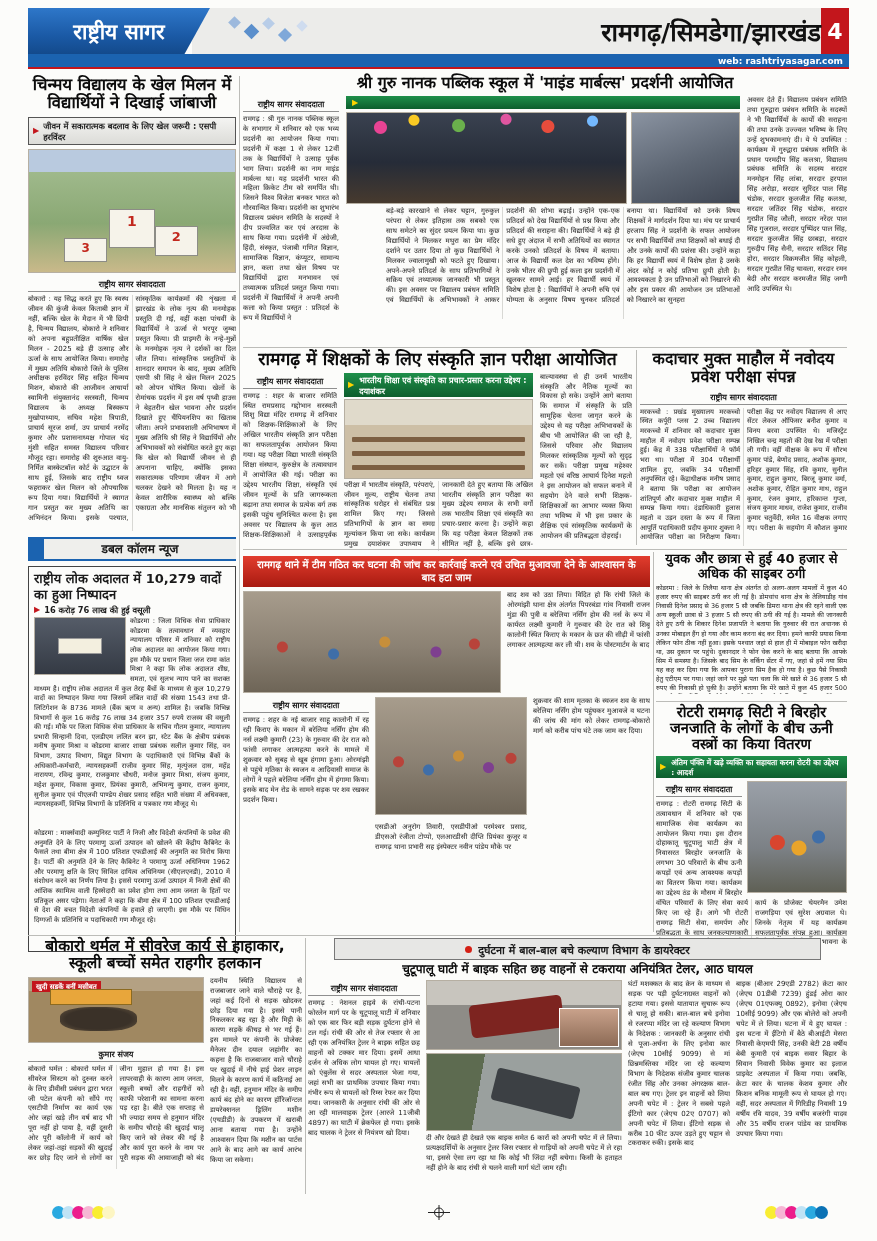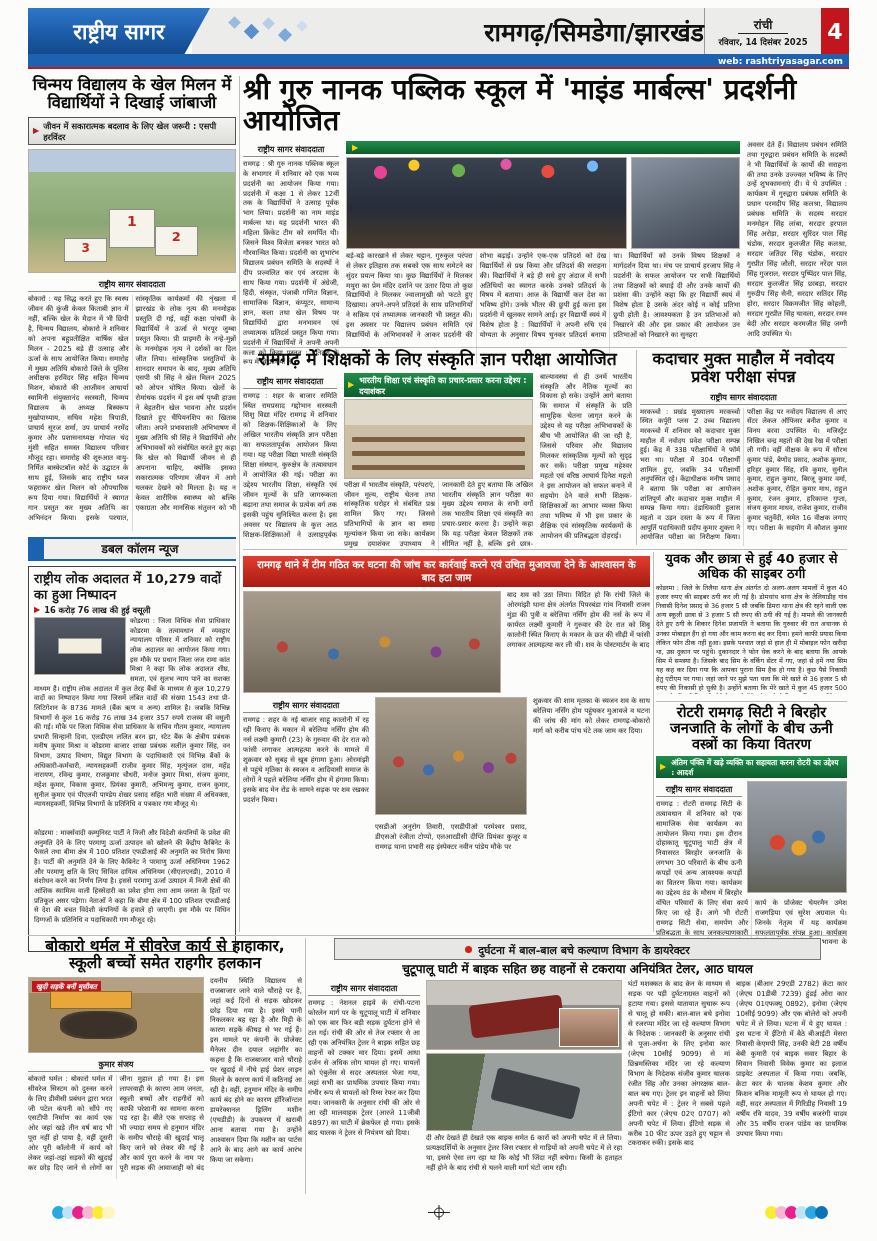--- a/index.html
+++ b/index.html
@@ -20,21 +20,21 @@
   .date{font-size:8.5px;font-weight:bold;margin-top:2px;}
   .page-no{width:28px;background:#c3161c;color:#fff;font-size:22px;font-weight:bold;display:flex;align-items:center;justify-content:center;}
   .webbar{position:absolute;left:28px;right:28px;top:54px;height:13px;background:#1b63b0;color:#fff;
     font-size:9px;font-weight:bold;display:flex;align-items:center;justify-content:flex-end;padding-right:6px;box-sizing:border-box;}
   .redline{position:absolute;left:28px;right:28px;top:67px;height:2px;background:#c3161c;}
   
   .hl{font-weight:bold;line-height:1.12;margin:0;color:#0c0c0c;}
   .byline{font-size:8px;font-weight:bold;text-align:center;padding:2px 0;border-bottom:1px solid #8f8f8f;margin-bottom:3px;}
   .bt{font-size:7px;line-height:1.42;text-align:justify;overflow:hidden;color:#232323;}
   .c2{column-count:2;column-gap:7px;column-rule:1px solid #d8d8d4;}
-  .c3{column-count:3;column-gap:7px;column-rule:1px solid #d8d8d4;}
+  .c3{column-count:3;column-gap:7px;column-rule:1px solid #d8d8d4;margin-left:40px;}
   .gbar{background:linear-gradient(180deg,#1f8f4a,#0d5e2d);color:#fff;font-weight:bold;display:flex;align-items:center;gap:5px;padding:2px 6px;}
   .marker{color:#ffd400;font-size:8px;}
   .rbar{background:linear-gradient(180deg,#e23d2e,#a81a10);color:#fff;font-weight:bold;text-align:center;padding:3px 6px;line-height:1.25;}
   .subbox{border:1px solid #555;background:linear-gradient(180deg,#f4f4f2,#dcdcd8);display:flex;align-items:center;gap:4px;
     font-size:8.3px;font-weight:bold;padding:2px 4px;color:#222;}
   .subbox .tri{color:#c3161c;font-size:8px;}
   .kicker{background:#e7e7e5;border:1px solid #777;display:flex;align-items:center;justify-content:center;gap:6px;
     font-weight:bold;font-size:11px;height:20px;}
   .kdot{width:7px;height:7px;border-radius:50%;background:#d42015;}
   .dcn-bar{display:flex;align-items:stretch;height:20px;margin-top:6px;border-top:2px solid #1b63b0;border-bottom:2px solid #1b63b0;}
@@ -102,24 +102,20 @@
     <div class="mast-mid">
       <div class="deco">
         <span class="diamond" style="left:4px;top:4px;width:9px;height:9px;background:#9db9dd;"></span>
         <span class="diamond" style="left:20px;top:12px;width:11px;height:11px;background:#5b8fcc;"></span>
         <span class="diamond" style="left:38px;top:5px;width:9px;height:9px;background:#b8cde8;"></span>
         <span class="diamond" style="left:54px;top:16px;width:10px;height:10px;background:#7fa8d9;"></span>
         <span class="diamond" style="left:72px;top:8px;width:8px;height:8px;background:#cfdcef;"></span>
       </div>
       <div class="edition">रामगढ़/सिमडेगा/झारखंड</div>
     </div>
-    <div class="city-date">
-      <div class="city">रांची</div>
-      <div class="date">रविवार, 14 दिसंबर 2025</div>
-    </div>
     <div class="page-no">4</div>
   </header>
   <div class="webbar">
     <span>web: rashtriyasagar.com</span>
   </div>
   <div class="redline"></div>
 
   <section class="abs" style="left:28px;top:76px;width:208px;height:858px;">
     <h2 class="hl" style="font-size:16.5px;text-align:center;">चिन्मय विद्यालय के खेल मिलन में विद्यार्थियों ने दिखाई जांबाजी</h2>
     <div class="subbox" style="margin-top:4px;">
@@ -148,21 +144,21 @@
       <div class="bt" style="font-size:6.8px;height:210px;">
         <div class="ph ph-cheque fl" style="width:92px;height:58px;">
           <div class="cheque"></div>
         </div><span>कोडरमा : जिला विधिक सेवा प्राधिकार कोडरमा के तत्वावधान में व्यवहार न्यायालय परिसर में शनिवार को राष्ट्रीय लोक अदालत का आयोजन किया गया। इस मौके पर प्रधान जिला जज रामा कांत मिश्रा ने कहा कि लोक अदालत शीघ्र, समता, एवं सुलभ न्याय पाने का सशक्त माध्यम है। राष्ट्रीय लोक अदालत में कुल तेरह बैंचों के माध्यम से कुल 10,279 वादों का निष्पादन किया गया जिसमें लंबित वादों की संख्या 1543 तथा प्री-लिटिगेशन के 8736 मामले (बैंक ऋण व अन्य) शामिल है। जबकि विभिन्न विभागों से कुल 16 करोड़ 76 लाख 34 हजार 357 रुपये राजस्व की वसूली की गई। मौके पर जिला विधिक सेवा प्राधिकार के सचिव गौतम कुमार, न्यायालय प्रभारी सिन्हानी दिवा, एलडीएम ललित बरन झा, स्टेट बैंक के क्षेत्रीय प्रबंधक मनीष कुमार मिश्रा व कोडरमा बाजार शाखा प्रबंधक सलील कुमार सिंह, वन विभाग, उत्पाद विभाग, विद्युत विभाग के पदाधिकारी एवं विभिन्न बैंकों के अधिकारी-कर्मचारी, न्यायसहकर्मी राजीव कुमार सिंह, मृत्युंजल दास, महेंद्र नारायण, रविन्द्र कुमार, राजकुमार चौधरी, मनोज कुमार मिश्रा, संजय कुमार, महेश कुमार, विकास कुमार, प्रियंका कुमारी, अभिमन्यु कुमार, राजन कुमार, सुनील कुमार एवं पीएलवी पाण्डेय शेखर प्रसाद सहित भारी संख्या में अधिवक्ता, न्यायसहकर्मी, विभिन्न विभागों के प्रतिनिधि व पत्रकार गण मौजूद थे।</span>
       </div>
       <div class="bt" style="font-size:6.8px;height:118px;margin-top:2px;">कोडरमा : मार्क्सवादी कम्युनिस्ट पार्टी ने निजी और विदेशी कंपनियों के प्रवेश की अनुमति देने के लिए परमाणु ऊर्जा उत्पादन को खोलने की केंद्रीय कैबिनेट के फैसले तथा बीमा क्षेत्र में 100 प्रतिशत एफडीआई की अनुमति का विरोध किया है। पार्टी की अनुमति देने के लिए कैबिनेट ने परमाणु ऊर्जा अधिनियम 1962 और परमाणु क्षति के लिए सिविल दायित्व अधिनियम (सीएलएनडी), 2010 में संशोधन करने का निर्णय लिया है। इससे परमाणु ऊर्जा उत्पादन में निजी क्षेत्रों की आंशिक स्वामित्व वाली हिस्सेदारी का प्रवेश होगा तथा आम जनता के हितों पर प्रतिकूल असर पड़ेगा। नेताओं ने कहा कि बीमा क्षेत्र में 100 प्रतिशत एफडीआई से देश की बचत विदेशी कंपनियों के हवाले हो जाएगी। इस मौके पर विधिन दिग्गजों के प्रतिनिधि व पदाधिकारी गण मौजूद रहे।</div>
     </div>
   </section>
 
   <section class="abs" style="left:243px;top:74px;width:604px;height:270px;">
-    <h1 class="hl" style="font-size:28px;text-align:left;">श्री गुरु नानक पब्लिक स्कूल में 'माइंड मार्बल्स' प्रदर्शनी आयोजित</h1>
+    <h1 class="hl" style="font-size:16px;text-align:center;">श्री गुरु नानक पब्लिक स्कूल में 'माइंड मार्बल्स' प्रदर्शनी आयोजित</h1>
     <div style="display:flex;gap:7px;margin-top:4px;">
       <div style="width:96px;flex:none;">
         <div class="byline">राष्ट्रीय सागर संवाददाता</div>
         <div class="bt" style="height:206px;">रामगढ़ : श्री गुरु नानक पब्लिक स्कूल के सभागार में शनिवार को एक भव्य प्रदर्शनी का आयोजन किया गया। प्रदर्शनी में कक्षा 1 से लेकर 12वीं तक के विद्यार्थियों ने उत्साह पूर्वक भाग लिया। प्रदर्शनी का नाम माइंड मार्बल्स था। यह प्रदर्शनी भारत की महिला क्रिकेट टीम को समर्पित थी। जिसने विश्व विजेता बनकर भारत को गौरवान्वित किया। प्रदर्शनी का शुभारंभ विद्यालय प्रबंधन समिति के सदस्यों ने दीप प्रज्वलित कर एवं अरदास के साथ किया गया। प्रदर्शनी में अंग्रेजी, हिंदी, संस्कृत, पंजाबी गणित विज्ञान, सामाजिक विज्ञान, कंप्यूटर, सामान्य ज्ञान, कला तथा खेल विषय पर विद्यार्थियों द्वारा मनभावन एवं तथ्यात्मक प्रतिदर्श प्रस्तुत किया गया। प्रदर्शनी में विद्यार्थियों ने अपनी अपनी कला को किया प्रस्तुत : प्रतिदर्श के रूप में विद्यार्थियों ने</div>
       </div>
       <div style="flex:1;min-width:0;">
         <div class="gbar" style="font-size:10px;">
           <span class="marker">▶</span>
         </div>
         <div style="display:flex;gap:4px;margin-top:3px;">
@@ -245,21 +241,21 @@
       </div>
       <div class="ph ph-rotary" style="flex:1;height:112px;"></div>
     </div>
     <div class="bt c2" style="height:56px;margin-top:3px;">वंचित परिवारों के लिए सेवा कार्य किए जा रहे हैं। आगे भी रोटरी रामगढ़ सिटी सेवा, समर्पण और प्रतिबद्धता के साथ जनकल्याणकारी योजनाएं चलाता रहेगा। इस सेवा कार्य के प्रोजेक्ट चेयरमैन उमेश राजगड़िया एवं सुरेश अग्रवाल थे। जिनके नेतृत्व में यह कार्यक्रम सफलतापूर्वक संपन्न हुआ। कार्यक्रम में रोटरी सदस्यों ने सेवा भावना के साथ सक्रिय सहभागिता निभाई। कार्यक्रम में विकास अग्रवाल, दीपक खंडेलवाल, प्रकाश अग्रवाल, कृष्णा बंसल, अजय अग्रवाल एवं यश अग्रवाल उपस्थित थे।</div>
   </section>
 
   <section class="abs" style="left:28px;top:938px;width:274px;height:258px;">
     <h2 class="hl" style="font-size:15.5px;text-align:center;">बोकारो थर्मल में सीवरेज कार्य से हाहाकार, स्कूली बच्चों समेत राहगीर हलकान</h2>
     <div style="display:flex;gap:6px;margin-top:4px;height:212px;">
       <div style="width:176px;flex:none;">
-        <div class="ph ph-road" style="height:76px;font-style:italic;">
+        <div class="ph ph-road" style="height:66px;">
           <div class="chip">खुदी सड़कें बनीं मुसीबत</div>
           <div class="sign"></div>
           <div class="pit"></div>
         </div>
         <div class="byline" style="margin-top:3px;">कुमार संजय</div>
         <div class="bt c2" style="height:104px;">बोकारो थर्मल : बोकारो थर्मल में सीवरेज सिस्टम को दुरुस्त करने के लिए डीवीसी प्रबंधन द्वारा भरत जी पटेल कंपनी को सौंपे गए एसटीपी निर्माण का कार्य एक ओर जहां खड़े तीन वर्ष बाद भी पूरा नहीं हो पाया है, वहीं दूसरी ओर पूरी कॉलोनी में कार्य को लेकर जहां-तहां सड़कों की खुदाई कर छोड़ दिए जाने से लोगों का जीना मुहाल हो गया है। इस लापरवाही के कारण आम जनता, स्कूली बच्चों और राहगीरों को काफी परेशानी का सामना करना पड़ रहा है। बीते एक सप्ताह से भी ज्यादा समय से हनुमान मंदिर के समीप चौराहे की खुदाई चालू किए जाने को लेकर की गई है और कार्य पूरा करने के नाम पर पूरी सड़क की आवाजाही को बंद कर दिया गया है। सड़क बंद होने से लोगों को मार्केट, हनुमान मंदिर, रेलवे स्टेशन, सब्जी मार्केट, बैंक एवं थाना जैसे आवश्यक स्थानों पर जाने में काफी दिक्कतों का सामना करना पड़ रहा है। इसी प्रकार की</div>
       </div>
       <div class="bt" style="flex:1;height:212px;">दयनीय स्थिति विद्यालय से राजबाजार जाने वाले चौराहे पर है, जहां कई दिनों से सड़क खोदकर छोड़ दिया गया है। इससे पानी निकलकर बह रहा है और मिट्टी के कारण सड़कें कीचड़ से भर गई हैं। इस मामले पर कंपनी के प्रोजेक्ट मैनेजर दीन दयाल जहांगीर का कहना है कि राजबाजार वाले चौराहे पर खुदाई में नीचे हाई प्रेशर लाइन मिलने के कारण कार्य में कठिनाई आ रही है। वहीं, हनुमान मंदिर के समीप कार्य बंद होने का कारण हॉरिजॉन्टल डायरेक्शनल ड्रिलिंग मशीन (एचडीडी) के उपकरण में खराबी आना बताया गया है। उन्होंने आश्वासन दिया कि मशीन का पार्टस आने के बाद आगे का कार्य आरंभ किया जा सकेगा।</div>
     </div>
   </section>

